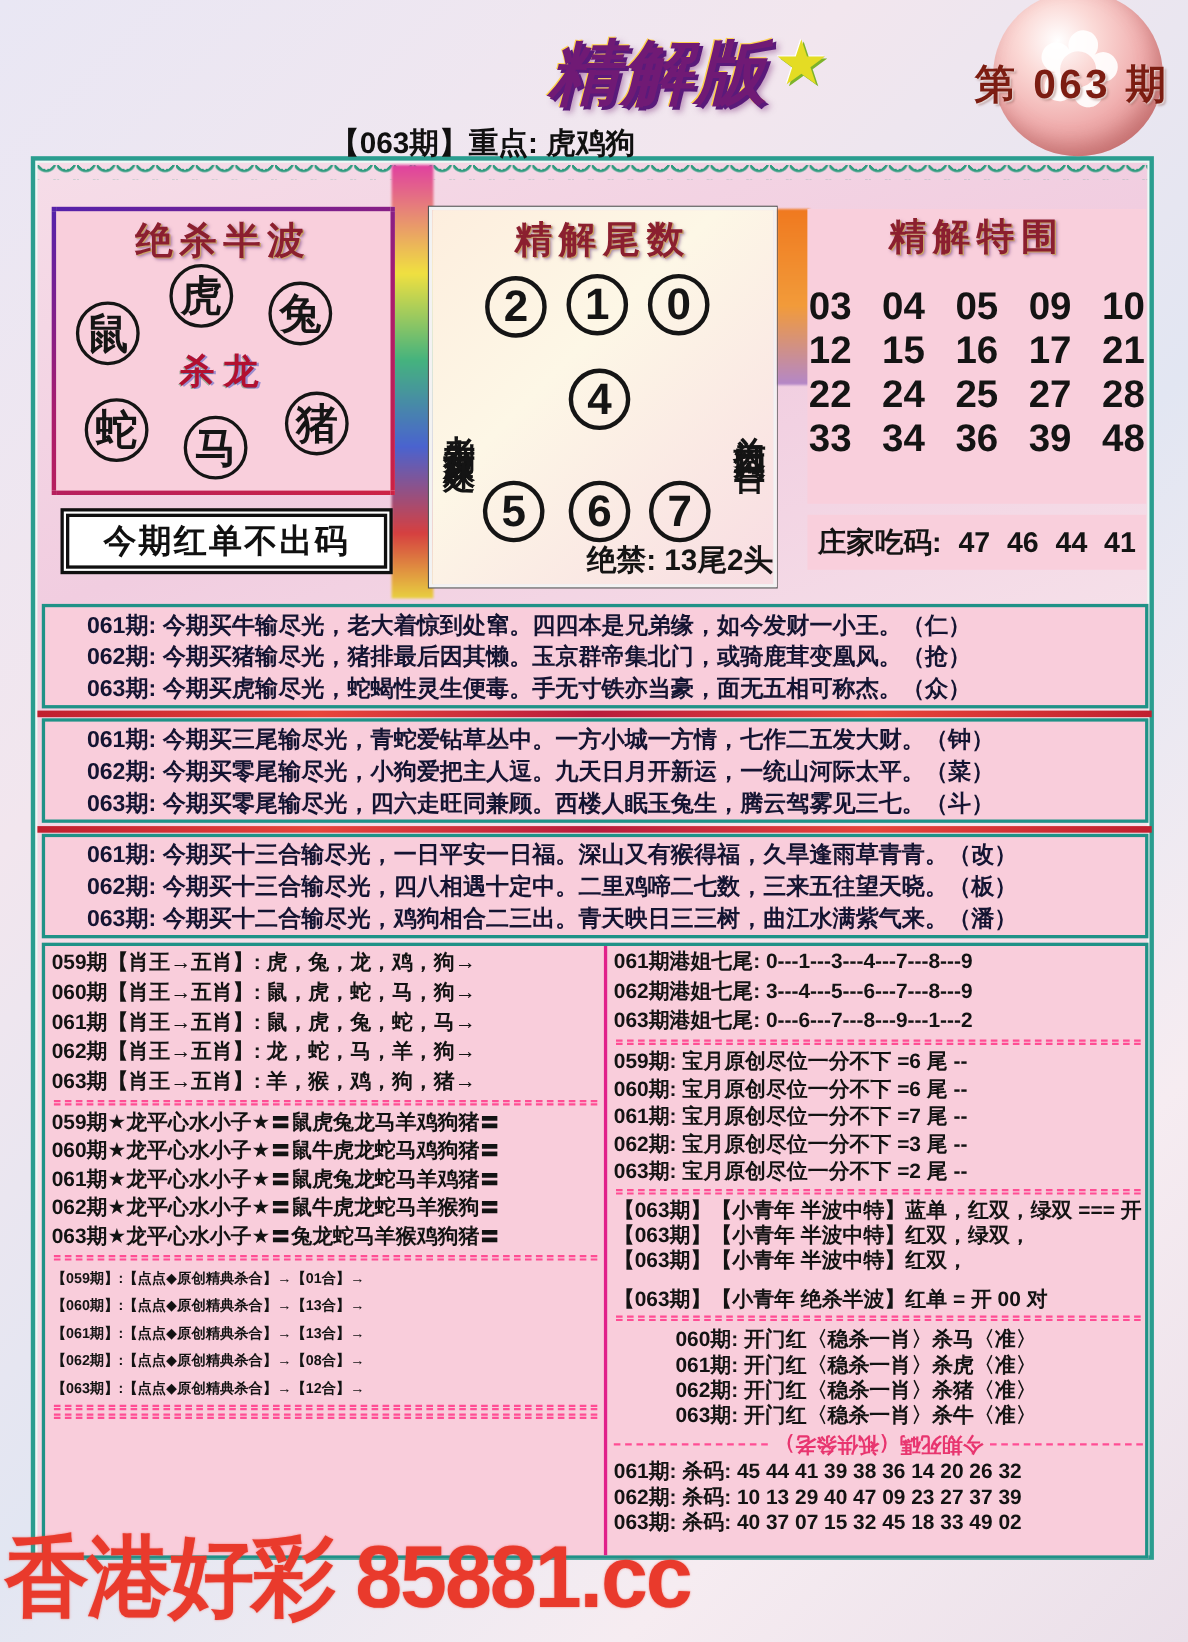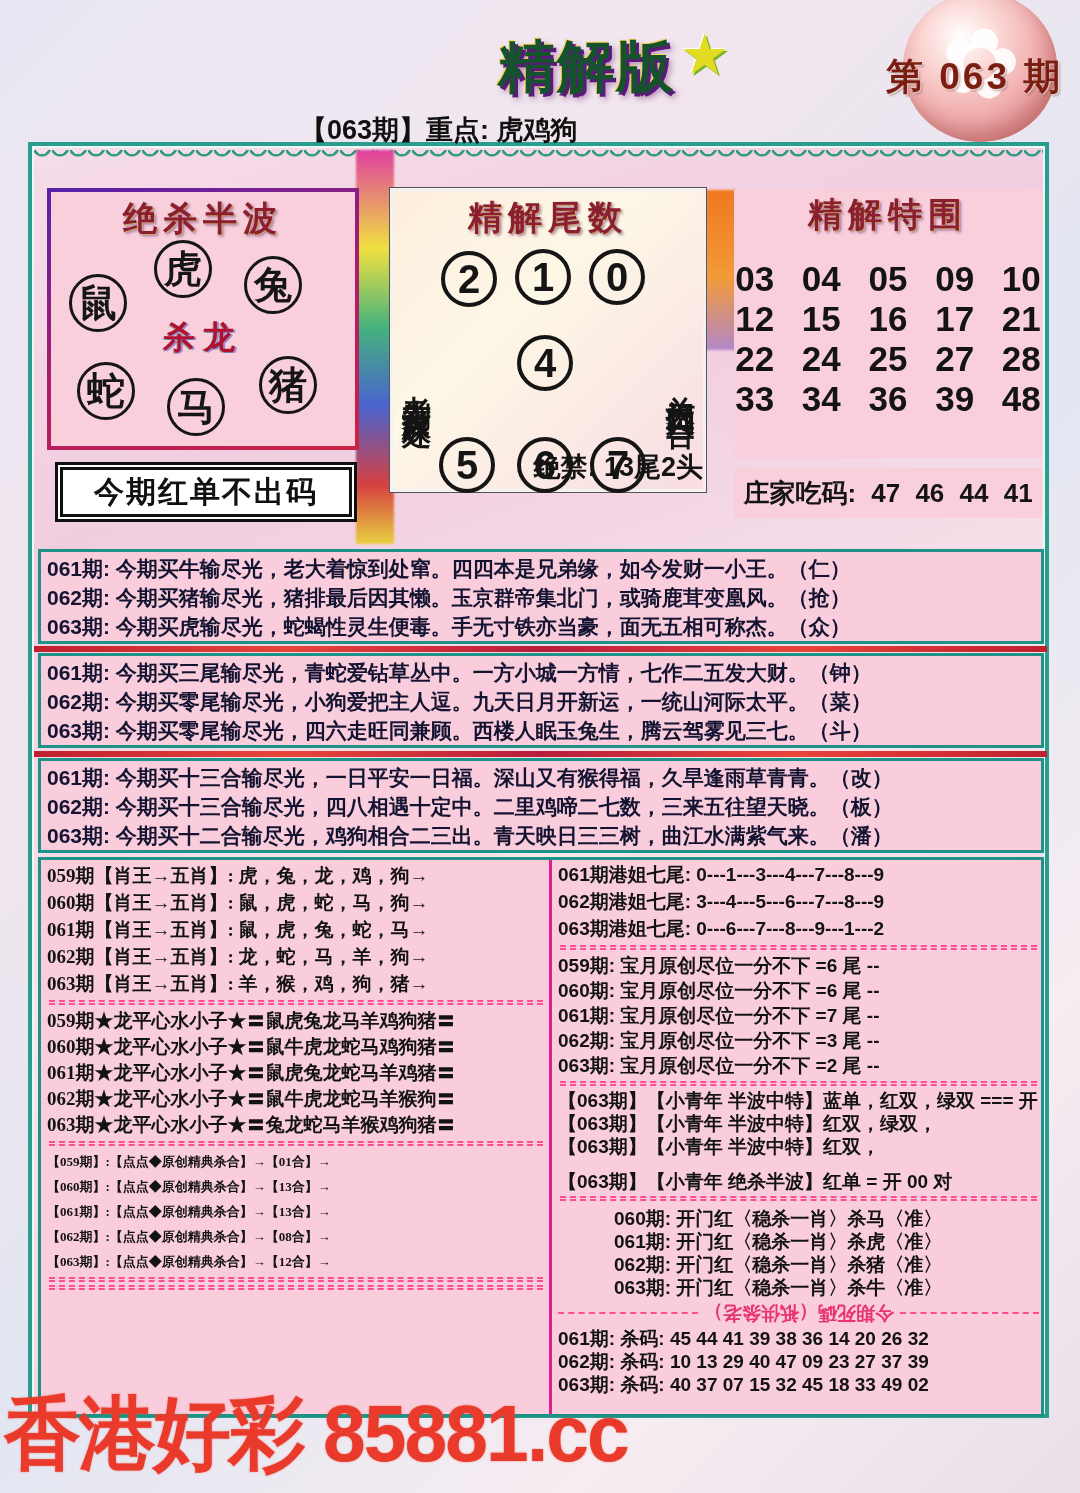--- a/index.html
+++ b/index.html
@@ -6,22 +6,22 @@
   body{
     width:1080px;height:1493px;position:relative;overflow:hidden;
     font-family:"Liberation Sans","DejaVu Sans",sans-serif;
     background:linear-gradient(135deg,#e9e7f4 0%,#f2e6ee 30%,#e2e6f2 55%,#f6ecf1 80%,#eadfe9 100%);
   }
   [data-interactable]{box-sizing:border-box;}
 
   
   .logo{position:absolute;left:498px;top:22px;white-space:nowrap;z-index:3;}
   .logo-text{
-    font-family:"DejaVu Serif","Liberation Serif",serif;font-weight:bold;
-    font-size:57px;color:#14532d;letter-spacing:2px;
+    font-family:"DejaVu Serif","Liberation Serif",serif;font-style:italic;font-weight:bold;
+    font-size:65px;color:#701a75;letter-spacing:2px;
     text-shadow:3px 3px 0 #5a1a7a,-1px -1px 0 #ffd24d,5px 5px 6px rgba(120,40,120,.5);
   }
   .star-icon{font-size:56px;color:#e4dc24;vertical-align:12px;
     text-shadow:2px 2px 0 #7db32a,-1px -1px 0 #fff;}
   .sphere{position:absolute;left:903px;top:-8px;width:154px;height:150px;border-radius:50%;z-index:1;
     background:radial-gradient(circle at 38% 30%,#ffffff 0%,#fbd9d6 25%,#f0aeae 55%,#de8b8b 80%,#c97676 100%);
     box-shadow:inset -6px -10px 18px rgba(150,60,60,.35);}
   .flower-icon{position:absolute;left:50%;top:50%;transform:translate(-50%,-54%) rotate(12deg);
     font-size:96px;color:rgba(255,255,255,.9);line-height:1;}
   .issue{position:absolute;left:886px;top:52px;z-index:4;font-size:37px;font-weight:bold;color:#7c1d12;
@@ -51,21 +51,21 @@
     display:flex;align-items:center;justify-content:center;font-size:38px;font-weight:bold;color:#151515;}
   .c-shu{left:18px;top:82px;}  .c-hu{left:103px;top:48px;}  .c-tu{left:193px;top:64px;}
   .c-she{left:26px;top:170px;} .c-ma{left:116px;top:186px;} .c-zhu{left:208px;top:164px;}
   .kill-text{position:absolute;left:0;right:0;top:124px;text-align:center;font-size:32px;font-weight:bold;
     color:#b31030;letter-spacing:8px;text-shadow:2px 1px 0 rgba(40,60,190,.45),-1px 1px 0 rgba(20,120,60,.4);}
   .redsign-box{position:absolute;left:60px;top:467px;width:292px;height:50px;z-index:2;background:#ffffff;
     border:3px solid #101010;box-shadow:0 0 0 2px #ffffff,0 0 0 5px #101010;
     display:flex;align-items:center;justify-content:center;font-size:30px;font-weight:bold;color:#101010;letter-spacing:2px;}
 
   
-  .tails-panel{position:absolute;left:390px;top:188px;width:316px;height:304px;z-index:2;
+  .tails-panel{position:absolute;left:390px;top:188px;width:316px;height:346px;z-index:2;
     background:linear-gradient(135deg,#fdeede 0%,#fdf7e6 40%,#f8dce2 100%);
     border:3px solid #f2f2f2;box-shadow:0 0 0 1px #555;}
   .vtext{position:absolute;writing-mode:vertical-rl;font-size:29px;font-weight:bold;color:#141414;
     letter-spacing:4px;top:62px;height:266px;text-align:center;}
   .vtext.left{left:4px;} .vtext.right{right:2px;}
   .dcircle{position:absolute;width:56px;height:56px;border:4px solid #151515;border-radius:50%;
     display:flex;align-items:center;justify-content:center;font-size:40px;font-weight:bold;color:#151515;}
   .d2{left:48px;top:60px;} .d1{left:122px;top:58px;} .d0{left:196px;top:58px;}
   .d4{left:124px;top:144px;} .d5{left:46px;top:246px;} .d6{left:124px;top:246px;} .d7{left:197px;top:246px;}
   .tails-footer{position:absolute;left:0;right:0;bottom:4px;text-align:right;font-size:27px;font-weight:bold;color:#141414;}
@@ -75,26 +75,26 @@
   .range-rows{margin-top:21px;}
   .range-row{text-align:center;font-size:35px;font-weight:bold;color:#141414;line-height:40px;word-spacing:18px;white-space:nowrap;}
   .banker-strip{position:absolute;left:734px;top:468px;width:308px;height:50px;z-index:2;background:#f9cfdc;
     display:flex;align-items:center;justify-content:center;font-size:26px;font-weight:bold;color:#141414;word-spacing:8px;white-space:nowrap;}
 
   
   .gap-red{position:absolute;left:34px;width:1013px;height:6px;z-index:1;
     background:linear-gradient(90deg,#c01f2f,#e8453a,#b81c3c,#e8453a,#c01f2f);}
   .poem-block{position:absolute;left:38px;width:1006px;height:95px;z-index:2;background:#f9cddb;
     border:3px solid #1f9287;padding:2px 6px;}
-  .poem-row{font-size:21px;font-weight:bold;color:#141432;line-height:29px;white-space:nowrap;}
+  .poem-row{font-size:21px;font-weight:bold;color:#141432;line-height:29px;white-space:nowrap;margin-left:32px;}
 
   
   .bottom-section{position:absolute;left:38px;top:857px;width:1006px;height:560px;z-index:2;
     border:3px solid #1f9287;display:flex;background:#f9cddb;overflow:hidden;}
-  .col-left{width:511px;border-right:3px solid #e0218a;padding:2px 4px 0 6px;overflow:hidden;font-family:Liberation Serif, serif;}
+  .col-left{width:511px;border-right:3px solid #e0218a;padding:2px 4px 0 6px;overflow:hidden;}
   .col-right{flex:1;padding:1px 2px 0 6px;overflow:hidden;}
   .row{font-size:19px;font-weight:bold;color:#131313;white-space:nowrap;}
   .g-xiaowang .row{line-height:27px;}
   .g-longping .row{line-height:26px;}
   .g-diandian .row{line-height:25px;font-size:13px;}
   .g-tuku .row{line-height:25px;padding-left:24px;}
   .g-gangjie .row{line-height:27px;}
   .g-baoyue .row{line-height:25px;}
   .g-qingnian .row{line-height:23px;}
   .g-kaimenhong{margin-top:6px;}

